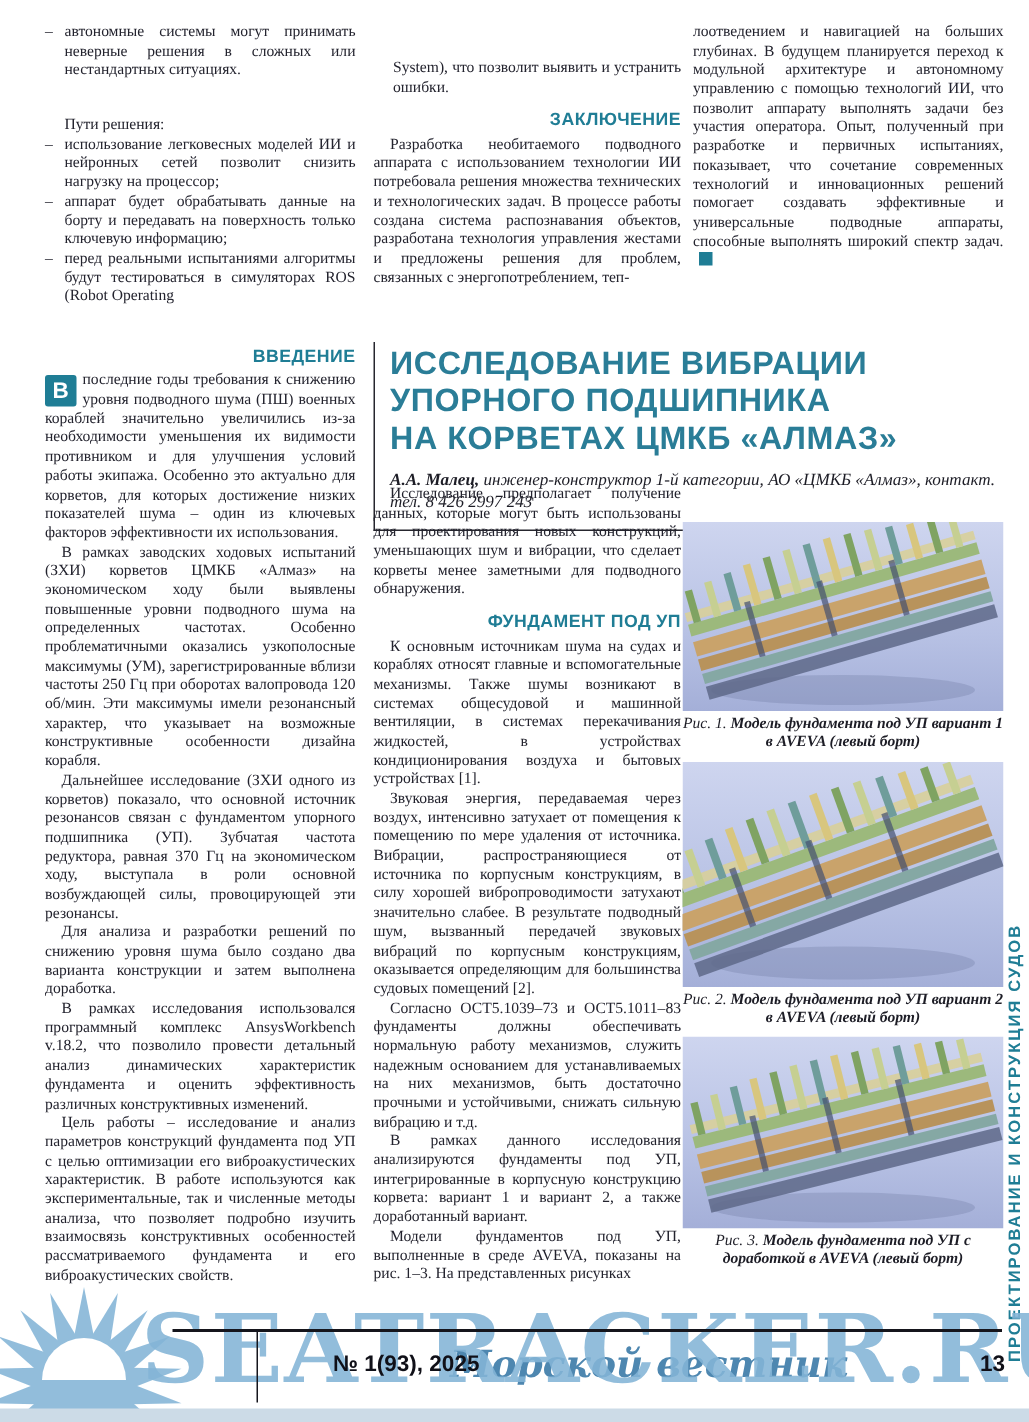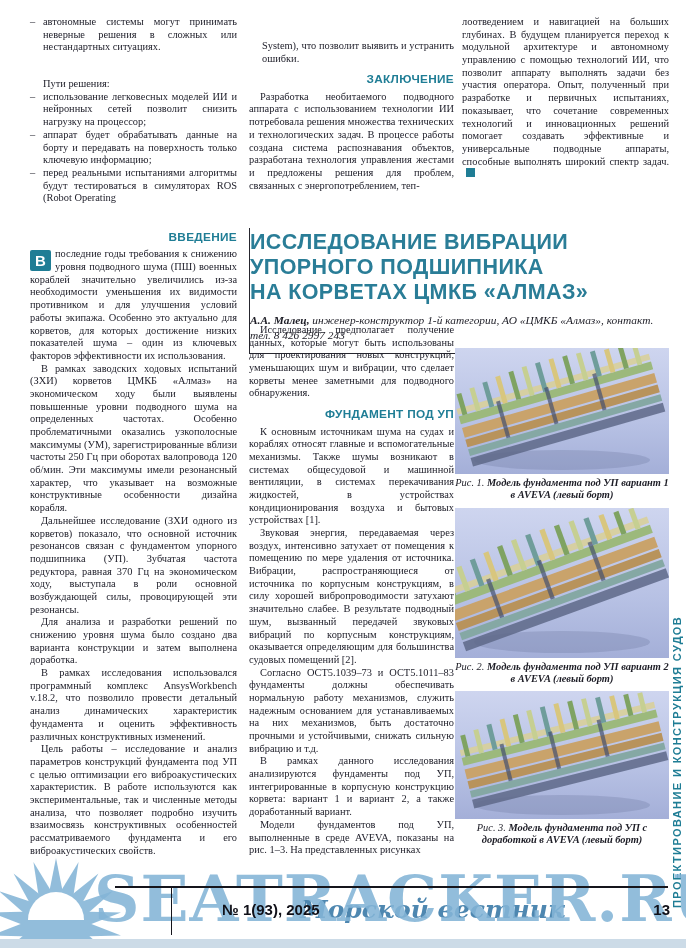--- a/index.html
+++ b/index.html
@@ -13,21 +13,21 @@
   .li-row .marker{flex:0 0 13px;}
   .li-row .li-text{flex:1;text-align:justify;}
   .hang{padding-left:13px;margin-top:24px;}
   
   .sec-head{font-family:"Liberation Sans",sans-serif;font-weight:bold;color:#1f7d95;
             font-size:11.8px;letter-spacing:.3px;margin:7px 0 4px;text-align:right;text-indent:0;}
   .sec-head.first{margin-top:0;}
   
   .title-block{position:absolute;left:249px;top:228px;width:406px;
                border-left:1.5px solid #26262e;border-bottom:1.5px solid #26262e;
-               padding:2px 0 10px 0;}
+               padding:2px 0 10px 10px;}
   .title-line{font-family:"Liberation Sans",sans-serif;font-weight:800;color:#2a7d97;
               font-size:21.5px;line-height:1.17;letter-spacing:.4px;}
   .author{font-style:italic;font-size:11.4px;line-height:1.3;margin-top:8px;color:#1d1d26;}
   .author .a-name{font-weight:bold;}
   
   .dropcap{float:left;width:21px;height:21px;background:#1f7d95;color:#fff;
            font-family:"Liberation Sans",sans-serif;font-weight:bold;font-size:15px;
            display:flex;align-items:center;justify-content:center;margin:2px 4px 1px 0;border-radius:2px;}
   
   .fig-col{position:absolute;left:455px;top:348px;width:214px;text-align:center;}

